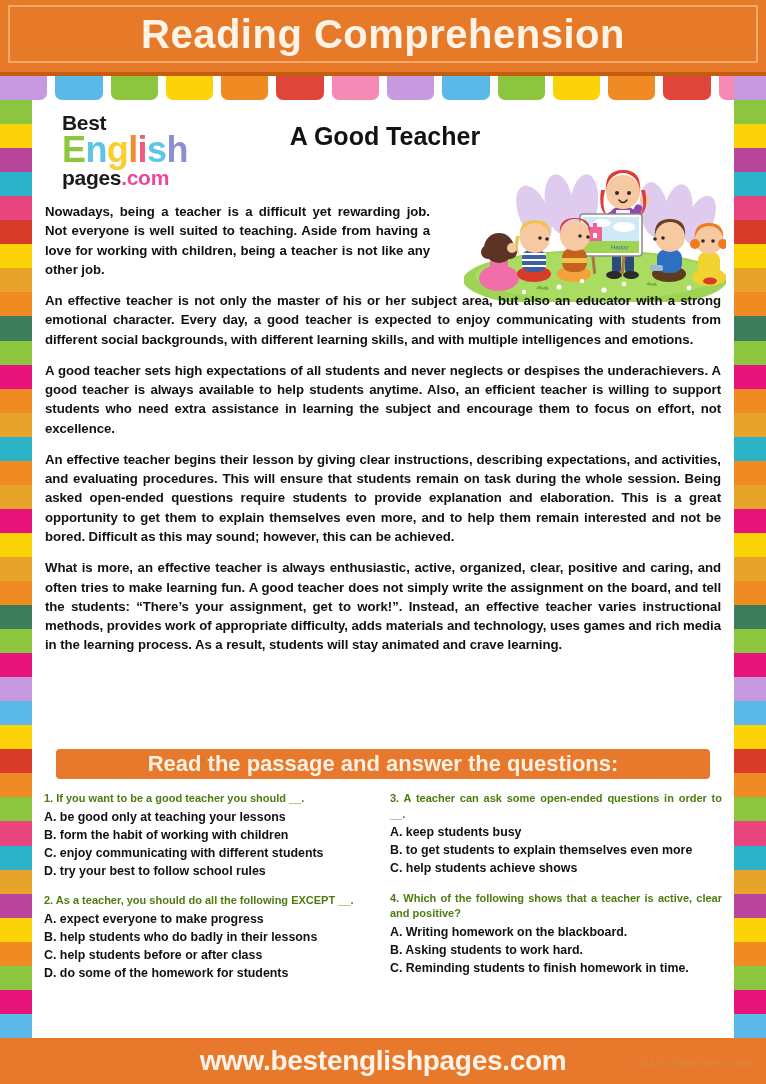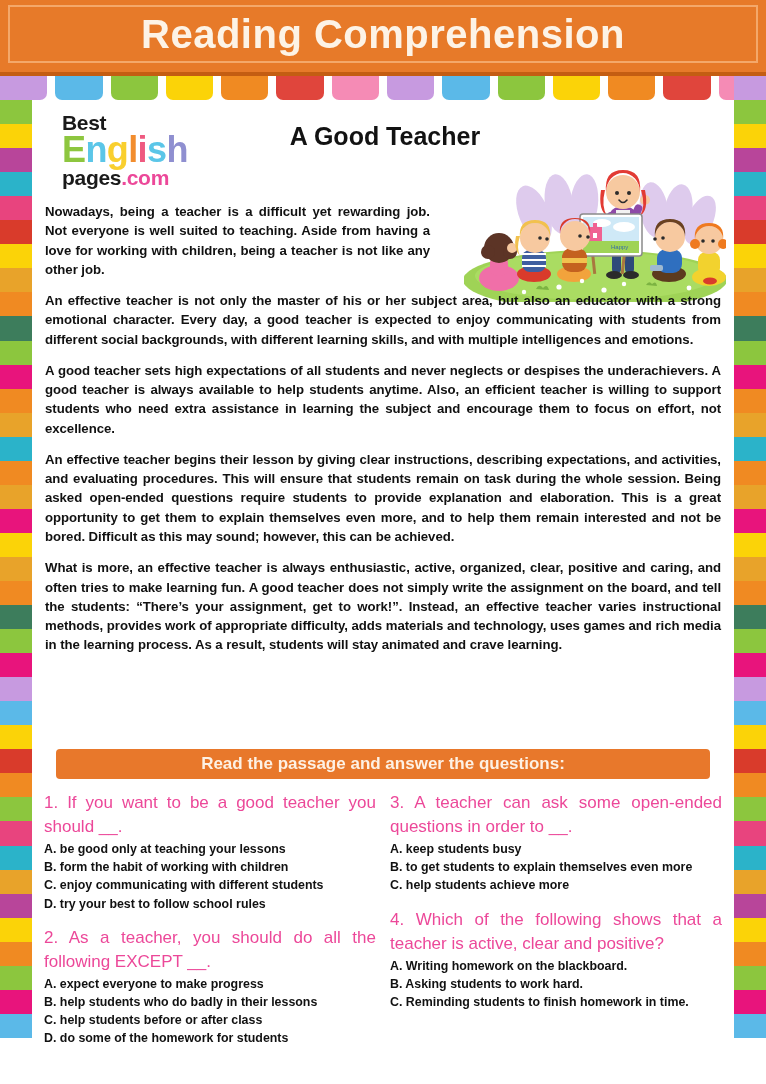--- a/index.html
+++ b/index.html
@@ -165,39 +165,39 @@
     top: 645px;
     height: 30px;
     background: #e8782b;
     border-radius: 4px;
     display: flex;
     align-items: center;
     justify-content: center;
   }
   .banner-text {
     color: #fdf1e4;
-    font-size: 17px;
+    font-size: 22px;
     font-weight: bold;
   }
 
   
   .questions {
     position: absolute;
     left: 4px;
     right: 4px;
     top: 687px;
     display: flex;
     gap: 14px;
   }
   .qcol { width: 338px; }
   .qblock { margin-bottom: 13px; }
   .qstem {
-    font-size: 17px;
-    font-weight: normal;
-    color: #ec4899;
+    font-size: 11px;
+    font-weight: bold;
+    color: #4d7c0f;
     line-height: 1.42;
     text-align: justify;
     margin-bottom: 1px;
   }
   .qopt {
     font-size: 12.4px;
     font-weight: bold;
     color: #111;
     line-height: 1.46;
   }
@@ -501,27 +501,31 @@
             <div class="qopt">B. help students who do badly in their lessons</div>
             <div class="qopt">C. help students before or after class</div>
             <div class="qopt">D. do some of the homework for students</div>
           </div>
         </div>
       <div class="qcol" id="qcol-right">
           <div class="qblock">
             <div class="qstem">3. A teacher can ask some open-ended questions in order to __.</div>
             <div class="qopt">A. keep students busy</div>
             <div class="qopt">B. to get students to explain themselves even more</div>
-            <div class="qopt">C. help students achieve more</div>
+            <div class="qopt">C. help students achieve shows</div>
           </div>
           <div class="qblock">
             <div class="qstem">4. Which of the following shows that a teacher is active, clear and positive?</div>
             <div class="qopt">A. Writing homework on the blackboard.</div>
             <div class="qopt">B. Asking students to work hard.</div>
             <div class="qopt">C. Reminding students to finish homework in time.</div>
           </div>
         </div>
     </div>
 
   </div>
 
+  <div class="footer">
+    <div class="footer-url">www.bestenglishpages.com</div>
+    <div class="watermark">iSLCollective.com</div>
+  </div>
 
 </div>
 
 </body></html>

